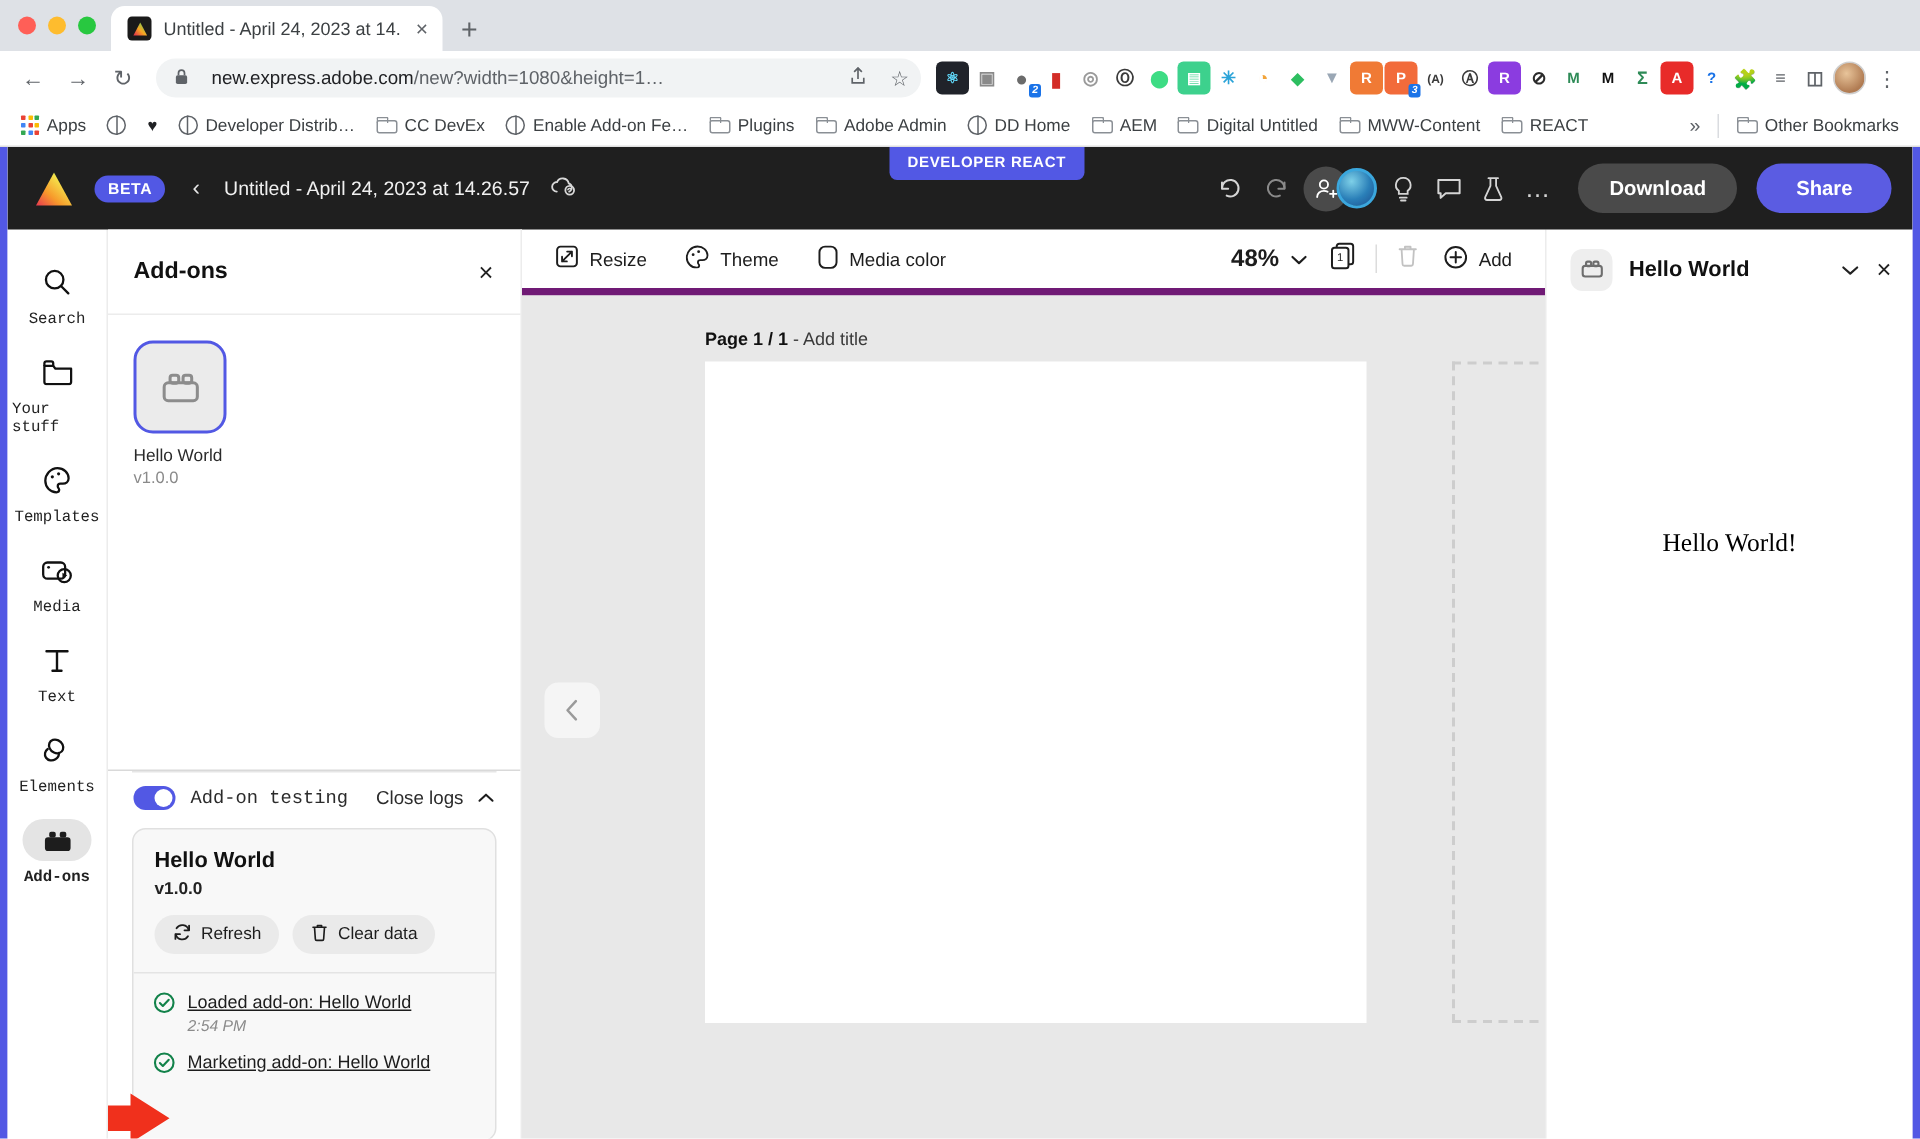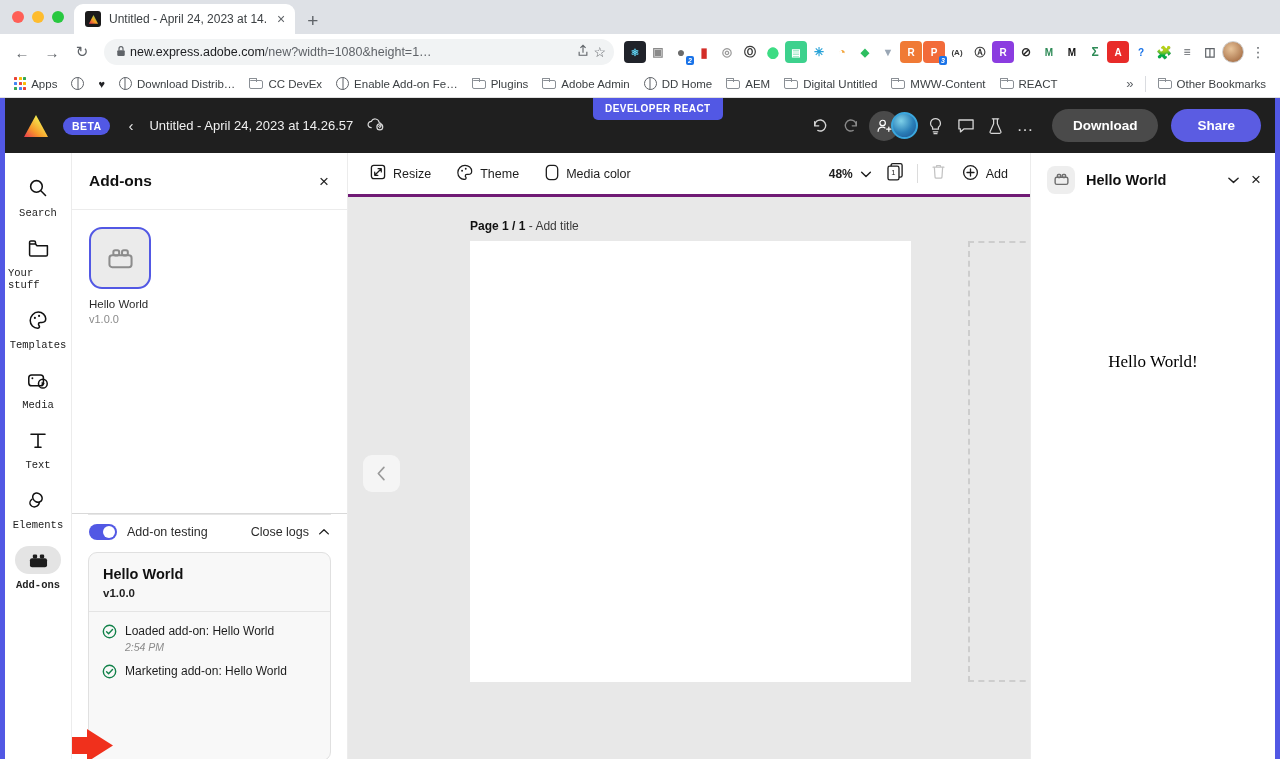--- a/index.html
+++ b/index.html
@@ -34,21 +34,21 @@
     font-size: 12px; color: #3c4043; white-space: nowrap;
     overflow: hidden; text-overflow: clip; flex: 1;
   }
   .tab-close { font-size: 14px; color: #5f6368; line-height: 1; padding: 0 2px; }
   .newtab { font-size: 19px; color: #5f6368; padding: 0 12px; line-height: 1; margin-bottom: 4px; }
 
   .toolbar { height: 36px; background: #fff; display: flex; align-items: center; padding: 0 8px; gap: 2px; }
   .nav-btn { width: 28px; height: 28px; display: flex; align-items: center; justify-content: center; color: #5f6368; font-size: 15px; }
   .omnibox {
     flex: 1; height: 26px; background: #f1f3f4; border-radius: 13px;
-    display: flex; align-items: center; padding: 0 8px 0 12px; gap: 4px;
+    display: flex; align-items: center; padding: 0 8px 0 12px; gap: 15px;
     margin: 0 6px; max-width: 640px;
   }
   .url { font-size: 12.5px; color: #5f6368; white-space: nowrap; overflow: hidden; }
   .url b { color: #202124; font-weight: 400; }
   .omni-ico { color: #5f6368; font-size: 12px; flex: none; }
   .ext-row { display: flex; align-items: center; gap: 1px; margin-left: 2px; }
   .ext {
     width: 22px; height: 22px; border-radius: 4px; flex: none;
     display: flex; align-items: center; justify-content: center;
     font-size: 10px; font-weight: 700; color: #fff; position: relative;
@@ -185,53 +185,53 @@
   .view-docs { margin-left: auto; font-size: 12.5px; color: #5258e4; }
   .dev-sub { display: flex; align-items: center; padding: 9px 1px 12px; border-top: 1px solid #e6e6e6; }
   .toggle {
     width: 28px; height: 16px; border-radius: 8px; background: #5258e4;
     position: relative; flex: none;
   }
   .toggle::after {
     content: ''; position: absolute; right: 2px; top: 2px; width: 12px; height: 12px;
     border-radius: 50%; background: #fff;
   }
-  .toggle-label { font-size: 12.5px; color: #2b2b2b; margin-left: 10px; }
+  .toggle-label { font-size: 12.5px; color: #2b2b2b; margin-left: 10px; font-family: Liberation Mono, monospace; }
   .close-logs { margin-left: auto; font-size: 12.5px; color: #2b2b2b; }
   .chev-up { margin-left: 9px; color: #2b2b2b; display: inline-flex; }
 
   .log-card {
     flex: 1; border: 1px solid #e0e0e0; border-radius: 9px; background: #f8f8f8;
     overflow: hidden; display: flex; flex-direction: column; margin-bottom: 0;
   }
   .log-card-head { padding: 13px 14px 12px; border-bottom: 1px solid #e4e4e4; }
   .log-title { font-size: 14.5px; font-weight: 700; color: #111; }
   .log-version { font-size: 11.5px; font-weight: 700; color: #222; margin-top: 5px; }
   .log-btns { display: flex; gap: 9px; margin-top: 11px; }
   .log-btn {
     display: flex; align-items: center; gap: 6px; background: #eaeaea;
     border-radius: 15px; padding: 5px 12px; font-size: 11.5px; color: #1d1d1d;
   }
   .log-list { padding: 12px 13px 6px; overflow: hidden; }
   .log-entry { display: flex; gap: 8px; margin-bottom: 11px; }
   .log-entry-body { display: flex; flex-direction: column; gap: 2px; }
-  .log-msg { font-size: 12px; color: #1d1d1d; line-height: 1.25; }
+  .log-msg { font-size: 12px; color: #1d1d1d; line-height: 1.25; text-decoration: underline; }
   .log-time { font-size: 10.5px; color: #8b8b8b; font-style: italic; }
 
   .red-arrow { position: absolute; left: -35px; top: 516px; pointer-events: none; z-index: 40; }
 
   
   .canvas-col { flex: 1; display: flex; flex-direction: column; min-width: 0; background: #fff; }
   .canvas-toolbar {
     height: 44px; display: flex; align-items: center; padding: 0 19px 0 22px;
-    border-bottom: 3px solid #701a75; flex: none;
+    border-bottom: 5px solid #701a75; flex: none;
   }
   .tb-item { display: flex; align-items: center; gap: 7px; font-size: 12.5px; color: #1d1d1d; margin-right: 26px; }
   .tb-right { margin-left: auto; display: flex; align-items: center; gap: 0; }
-  .zoom-val { font-size: 12px; font-weight: 700; color: #1d1d1d; }
+  .zoom-val { font-size: 16px; font-weight: 700; color: #1d1d1d; }
   .zoom-chev { margin: 0 14px 0 7px; color: #1d1d1d; display: inline-flex; }
   .tb-sep { width: 1px; height: 19px; background: #dcdcdc; margin: 0 13px; }
   .tb-btn { display: flex; align-items: center; gap: 7px; font-size: 12.5px; color: #1d1d1d; padding: 0 3px; }
 
   .canvas-area { flex: 1; background: #e8e8e8; position: relative; overflow: hidden; }
   .page-label { position: absolute; left: 122px; top: 22px; font-size: 12px; color: #3a3a3a; }
   .page-label b { font-weight: 700; color: #111; }
   .page-sheet {
     position: absolute; left: 122px; top: 44px; width: 441px; height: 441px;
     background: #fff;
@@ -357,21 +357,21 @@
       <span class="bm-label">Apps</span>
     </span>
     <span class="bm">
         <span class="bm-globe"></span>
       </span>
     <span class="bm">
         <span class="bm-heart">♥</span>
       </span>
     <span class="bm">
         <span class="bm-globe"></span>
-        <span class="bm-label">Download Distrib…</span>
+        <span class="bm-label">Developer Distrib…</span>
       </span>
     <span class="bm">
         <span class="bm-folder"></span>
         <span class="bm-label">CC DevEx</span>
       </span>
     <span class="bm">
         <span class="bm-globe"></span>
         <span class="bm-label">Enable Add-on Fe…</span>
       </span>
     <span class="bm">
@@ -583,20 +583,40 @@
               <svg width="12" height="8" viewBox="0 0 13 9">
                   <path d="M1.6 6.6 6.5 2 11.4 6.6" fill="none" stroke="#1d1d1d" stroke-width="1.5" stroke-linecap="round" stroke-linejoin="round"></path>
                 </svg>
             </span>
           </div>
 
           <div class="log-card">
             <div class="log-card-head">
               <div class="log-title">Hello World</div>
               <div class="log-version">v1.0.0</div>
+              <div class="log-btns">
+                <span class="log-btn">
+                  <span>
+                    <svg width="13" height="13" viewBox="0 0 14 14">
+                        <path d="M11.6 5.4A4.8 4.8 0 0 0 2.9 4.1" fill="none" stroke="#1d1d1d" stroke-width="1.3" stroke-linecap="round"></path>
+                        <path d="M2.4 8.6a4.8 4.8 0 0 0 8.7 1.3" fill="none" stroke="#1d1d1d" stroke-width="1.3" stroke-linecap="round"></path>
+                        <path d="M11.9 2.2v3.4H8.6M2.1 11.8V8.4h3.3" fill="none" stroke="#1d1d1d" stroke-width="1.3" stroke-linecap="round" stroke-linejoin="round"></path>
+                      </svg>
+                  </span>
+                  <span>Refresh</span>
+                </span>
+                <span class="log-btn">
+                  <span>
+                    <svg width="12" height="13" viewBox="0 0 13 14">
+                        <path d="M1.8 3.4h9.4M5 3.4V2.1h3v1.3M2.9 3.4l.6 8.5a1 1 0 0 0 1 1h4a1 1 0 0 0 1-1l.6-8.5" fill="none" stroke="#1d1d1d" stroke-width="1.2" stroke-linecap="round" stroke-linejoin="round"></path>
+                      </svg>
+                  </span>
+                  <span>Clear data</span>
+                </span>
+              </div>
             </div>
             <div class="log-list">
               <div class="log-entry">
                 <span>
                   <svg width="15" height="15" viewBox="0 0 16 16">
                       <circle cx="8" cy="8" r="6.6" fill="none" stroke="#12824a" stroke-width="1.5"></circle>
                       <path d="M4.9 8.2 7 10.3 11.2 5.9" fill="none" stroke="#12824a" stroke-width="1.5" stroke-linecap="round" stroke-linejoin="round"></path>
                     </svg>
                 </span>
                 <span class="log-entry-body">

